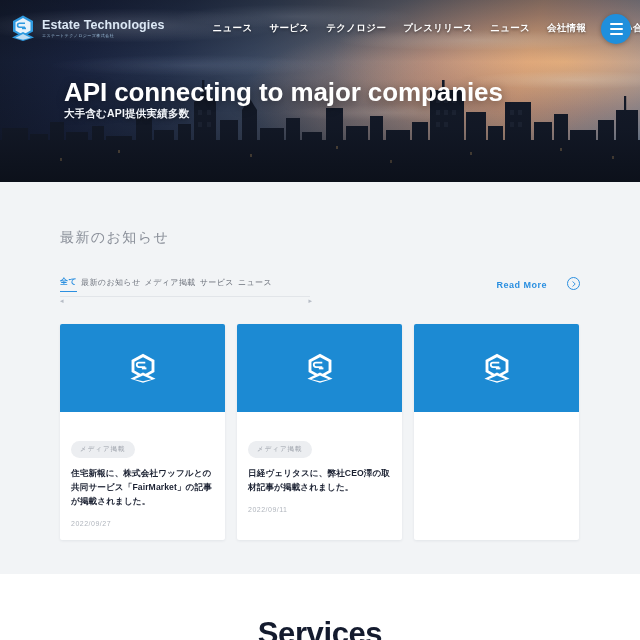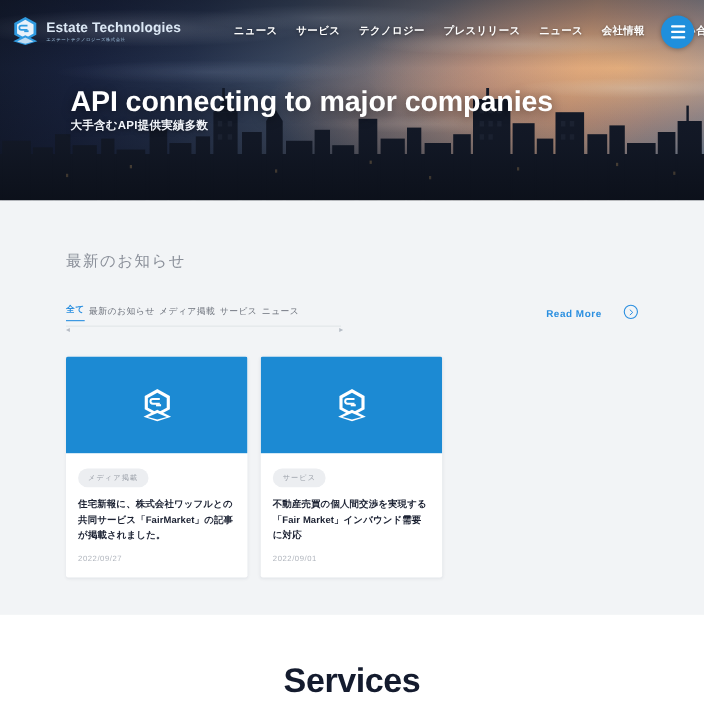--- a/index.html
+++ b/index.html
@@ -144,21 +144,21 @@
   .cards { margin-top:19px; display:flex; gap:12px; }
   .card {
     width:165px; background:#fff; border-radius:2px;
     box-shadow:0 1px 3px rgba(20,30,50,.07);
     overflow:hidden; cursor:pointer;
   }
   .card-thumb {
     height:88px; background:#1c8ad3;
     display:flex; align-items:center; justify-content:center;
   }
-  .card-body { padding:11px 11px 13px; }
+  .card-body { padding:25px 11px 13px; }
   .badge {
     display:inline-block; background:#eceef1; color:#9ba0a9;
     font-size:6.5px; letter-spacing:1px;
     padding:4px 9px; border-radius:9px;
   }
   .card-title {
     margin-top:9px; font-size:8.6px; font-weight:700; color:#1b2132;
     line-height:1.62; letter-spacing:.1px;
   }
   .card-date {
@@ -329,36 +329,48 @@
             <polygon points="26,41 41,47.6 26,51.2 11,47.6" fill="#1c8ad3"></polygon>
           </svg>
         </div>
         <div class="card-body">
           <span class="badge">メディア掲載</span>
           <div class="card-title">住宅新報に、株式会社ワッフルとの共同サービス「FairMarket」の記事が掲載されました。</div>
           <div class="card-date">2022/09/27</div>
         </div>
       </article>
 
-
       <article class="card">
         <div class="card-thumb">
           <svg width="30" height="32" viewBox="0 0 52 56">
             <polygon points="26,3 46,14 46,35 26,46 6,35 6,14" fill="#ffffff"></polygon>
             <polygon points="26,9 41,17 41,32.5 26,40.5 11,32.5 11,17" fill="#1c8ad3"></polygon>
             <path d="M30 17 H19 a5.5 5.5 0 0 0 0 11 h11 v-3.2 H19 a2.3 2.3 0 0 1 0-4.6 h11 z" fill="#ffffff"></path>
             <rect x="24" y="27" width="8" height="3.4" fill="#ffffff"></rect>
             <polygon points="26,36 48,47 26,54 4,47" fill="#ffffff"></polygon>
             <polygon points="26,41 41,47.6 26,51.2 11,47.6" fill="#1c8ad3"></polygon>
           </svg>
         </div>
         <div class="card-body">
-          <span class="badge">サービス</span>
-          <div class="card-title">不動産売買の個人間交渉を実現する「Fair Market」インバウンド需要に対応</div>
-          <div class="card-date">2022/09/01</div>
+          <span class="badge">メディア掲載</span>
+          <div class="card-title">日経ヴェリタスに、弊社CEO澤の取材記事が掲載されました。</div>
+          <div class="card-date">2022/09/11</div>
+        </div>
+      </article>
+
+      <article class="card">
+        <div class="card-thumb">
+          <svg width="30" height="32" viewBox="0 0 52 56">
+            <polygon points="26,3 46,14 46,35 26,46 6,35 6,14" fill="#ffffff"></polygon>
+            <polygon points="26,9 41,17 41,32.5 26,40.5 11,32.5 11,17" fill="#1c8ad3"></polygon>
+            <path d="M30 17 H19 a5.5 5.5 0 0 0 0 11 h11 v-3.2 H19 a2.3 2.3 0 0 1 0-4.6 h11 z" fill="#ffffff"></path>
+            <rect x="24" y="27" width="8" height="3.4" fill="#ffffff"></rect>
+            <polygon points="26,36 48,47 26,54 4,47" fill="#ffffff"></polygon>
+            <polygon points="26,41 41,47.6 26,51.2 11,47.6" fill="#1c8ad3"></polygon>
+          </svg>
         </div>
       </article>
 
     </div>
   </div>
 </section>
 
 <section class="services-section">
   <h2 class="svc-title">Services</h2>
 

